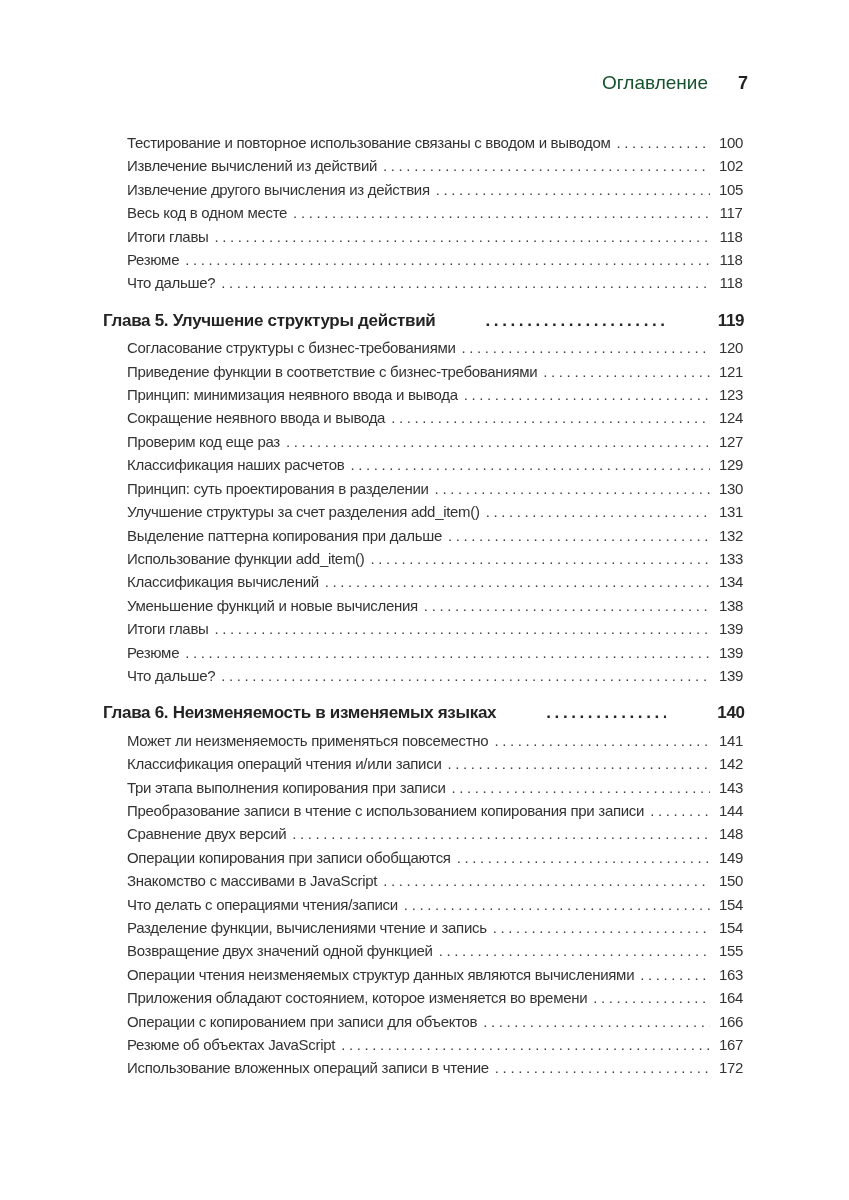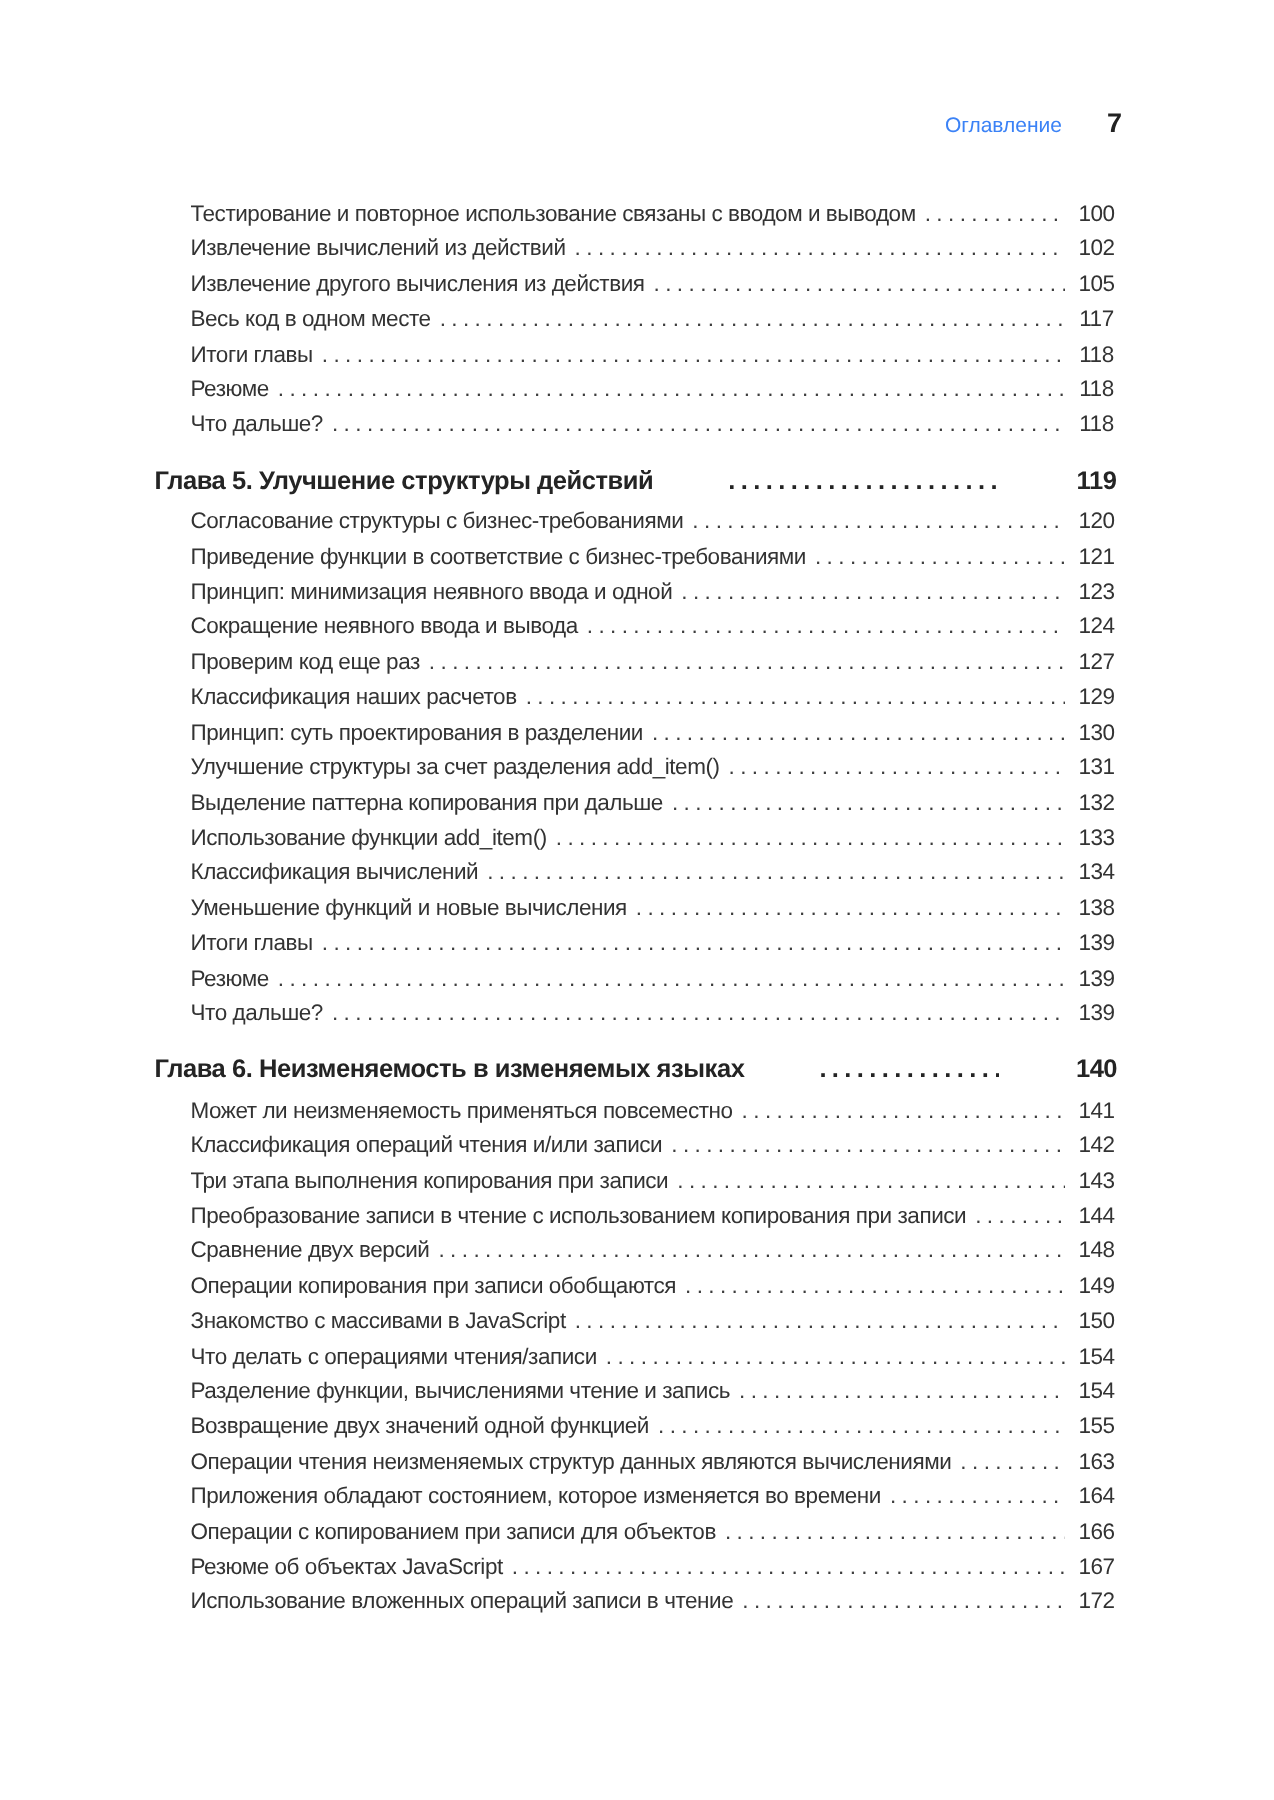--- a/index.html
+++ b/index.html
@@ -22,22 +22,22 @@
     width: 645px;
   }
   .page-header {
     display: flex;
     justify-content: flex-end;
     align-items: baseline;
     line-height: 23px;
     margin-bottom: 36px;
   }
   .page-header .hdr-title {
-    font-size: 14px;
-    color: #3b82f6;
+    font-size: 19px;
+    color: #14532d;
   }
   .page-header .hdr-num {
     font-size: 18px;
     font-weight: 700;
     color: #222222;
     margin-left: 30px;
   }
   .toc-section + .toc-section {
     margin-top: 14px;
   }
@@ -143,21 +143,21 @@
           <span class="title">Согласование структуры с бизнес-требованиями</span>
           <span class="dots"></span>
           <span class="page">120</span>
         </div>
         <div class="toc-row entry">
           <span class="title">Приведение функции в соответствие с бизнес-требованиями</span>
           <span class="dots"></span>
           <span class="page">121</span>
         </div>
         <div class="toc-row entry">
-          <span class="title">Принцип: минимизация неявного ввода и одной</span>
+          <span class="title">Принцип: минимизация неявного ввода и вывода</span>
           <span class="dots"></span>
           <span class="page">123</span>
         </div>
         <div class="toc-row entry">
           <span class="title">Сокращение неявного ввода и вывода</span>
           <span class="dots"></span>
           <span class="page">124</span>
         </div>
         <div class="toc-row entry">
           <span class="title">Проверим код еще раз</span>

